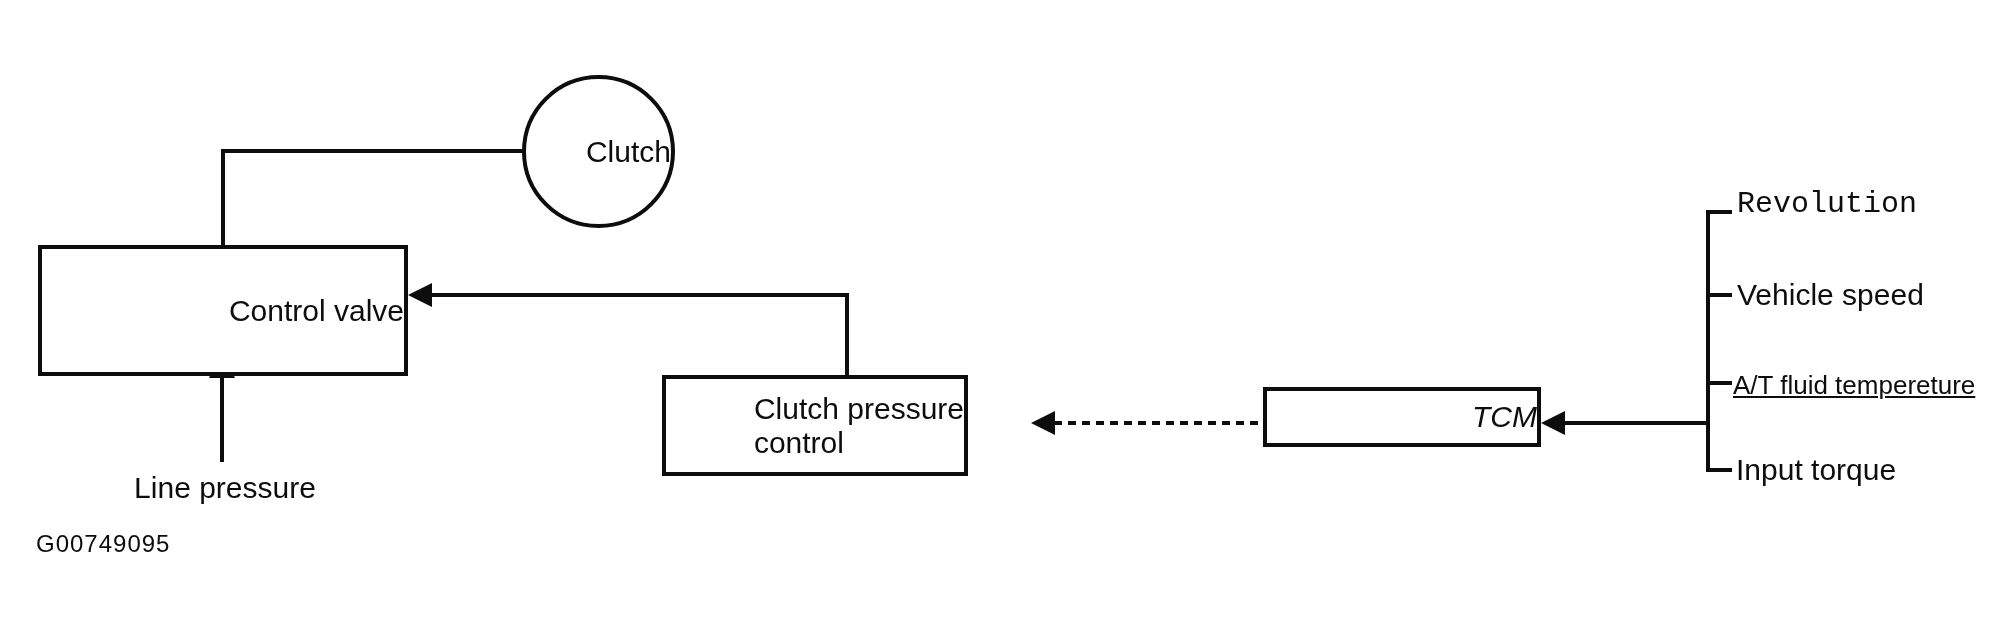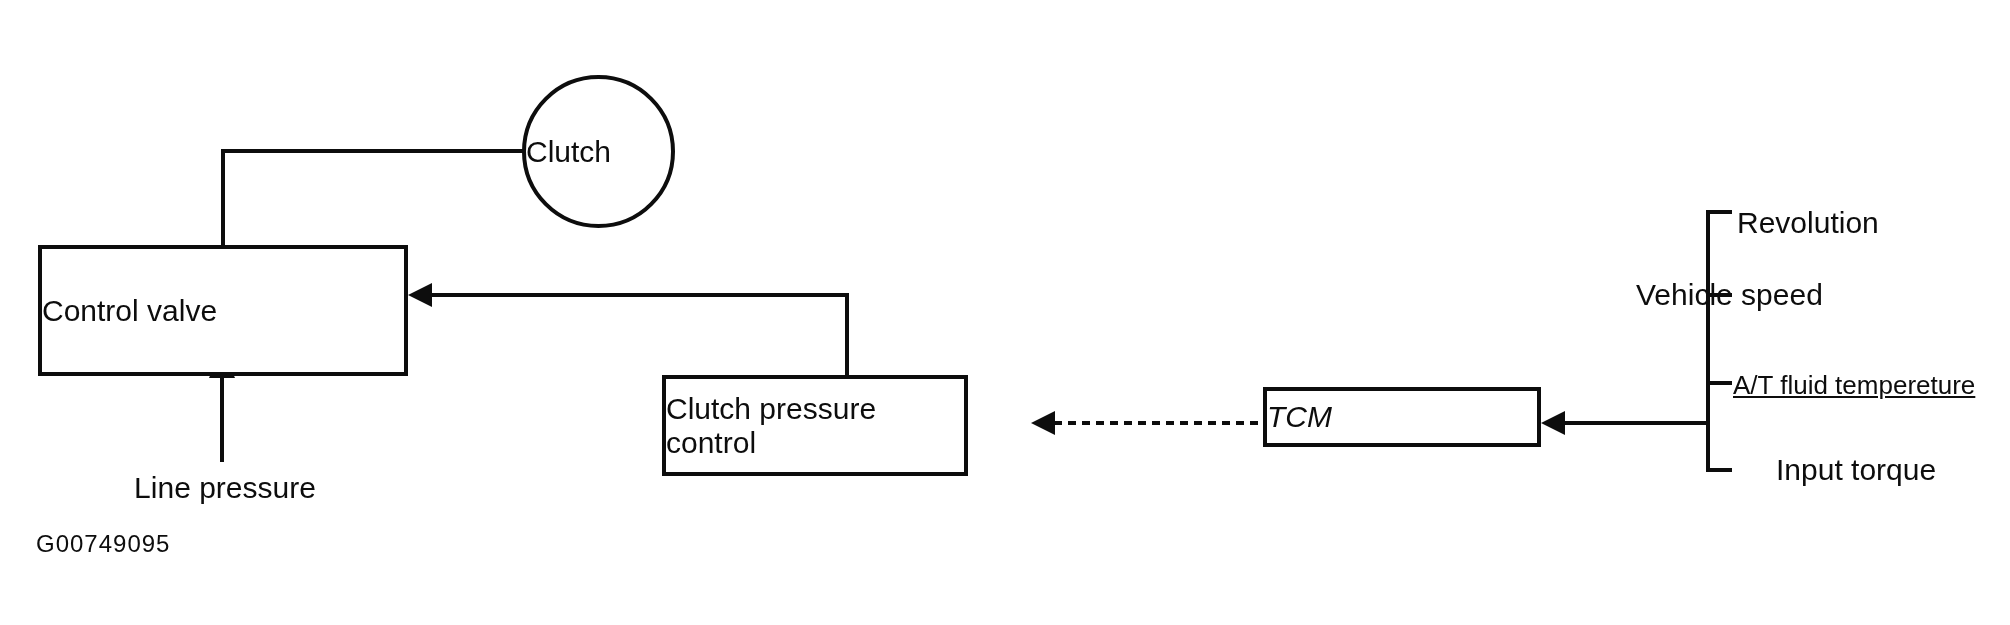--- a/index.html
+++ b/index.html
@@ -5,21 +5,21 @@
   :root { --line:#0d0d0d; --bg:#ffffff; }
   html,body { margin:0; padding:0; background:var(--bg); }
   .canvas {
     position:relative; width:2010px; height:625px; background:var(--bg);
     font-family:"Liberation Sans","DejaVu Sans",sans-serif; color:var(--line);
     overflow:hidden;
   }
   svg.wires { position:absolute; left:0; top:0; width:2010px; height:625px; }
   .node {
     position:absolute; box-sizing:border-box; border:4px solid var(--line);
-    background:var(--bg); display:flex; align-items:center; justify-content:flex-start;
+    background:var(--bg); display:flex; align-items:center; justify-content:flex-end;
     font-size:30px; line-height:34px; white-space:pre-line;
   }
   .node.circle { border-radius:50%; }
   .node .inner { text-align:left; }
   .t { position:absolute; font-size:30px; line-height:34px; white-space:nowrap; }
   .t.center { text-align:center; }
   .t.small { font-size:26px;text-decoration:underline; }
   .t.figid { font-size:24px; letter-spacing:1px; }
 </style>
 </head>
@@ -66,18 +66,18 @@
   </div>
 
   <div class="node" style="left:1263px; top:387px; width:278px; height:60px;font-style:italic;">
     <span class="inner">TCM</span>
   </div>
 
   <div class="t center" style="left:110px; top:471px; width:230px;text-align:center;">Line pressure</div>
 
   <div class="t figid" style="left:36px; top:527px;">G00749095</div>
 
-  <div class="t" style="left:1737px; top:206px;">Revolution</div>
-  <div class="t" style="left:1636px; top:278px;">Vehicle speed</div>
+  <div class="t" style="left:1737px; top:187px;font-family:Liberation Mono, monospace;">Revolution</div>
+  <div class="t" style="left:1737px; top:278px;">Vehicle speed</div>
   <div class="t small" style="left:1733px; top:368px;">A/T fluid tempereture</div>
-  <div class="t" style="left:1776px; top:453px;">Input torque</div>
+  <div class="t" style="left:1736px; top:453px;">Input torque</div>
 
 </div>
 
 </body></html>

